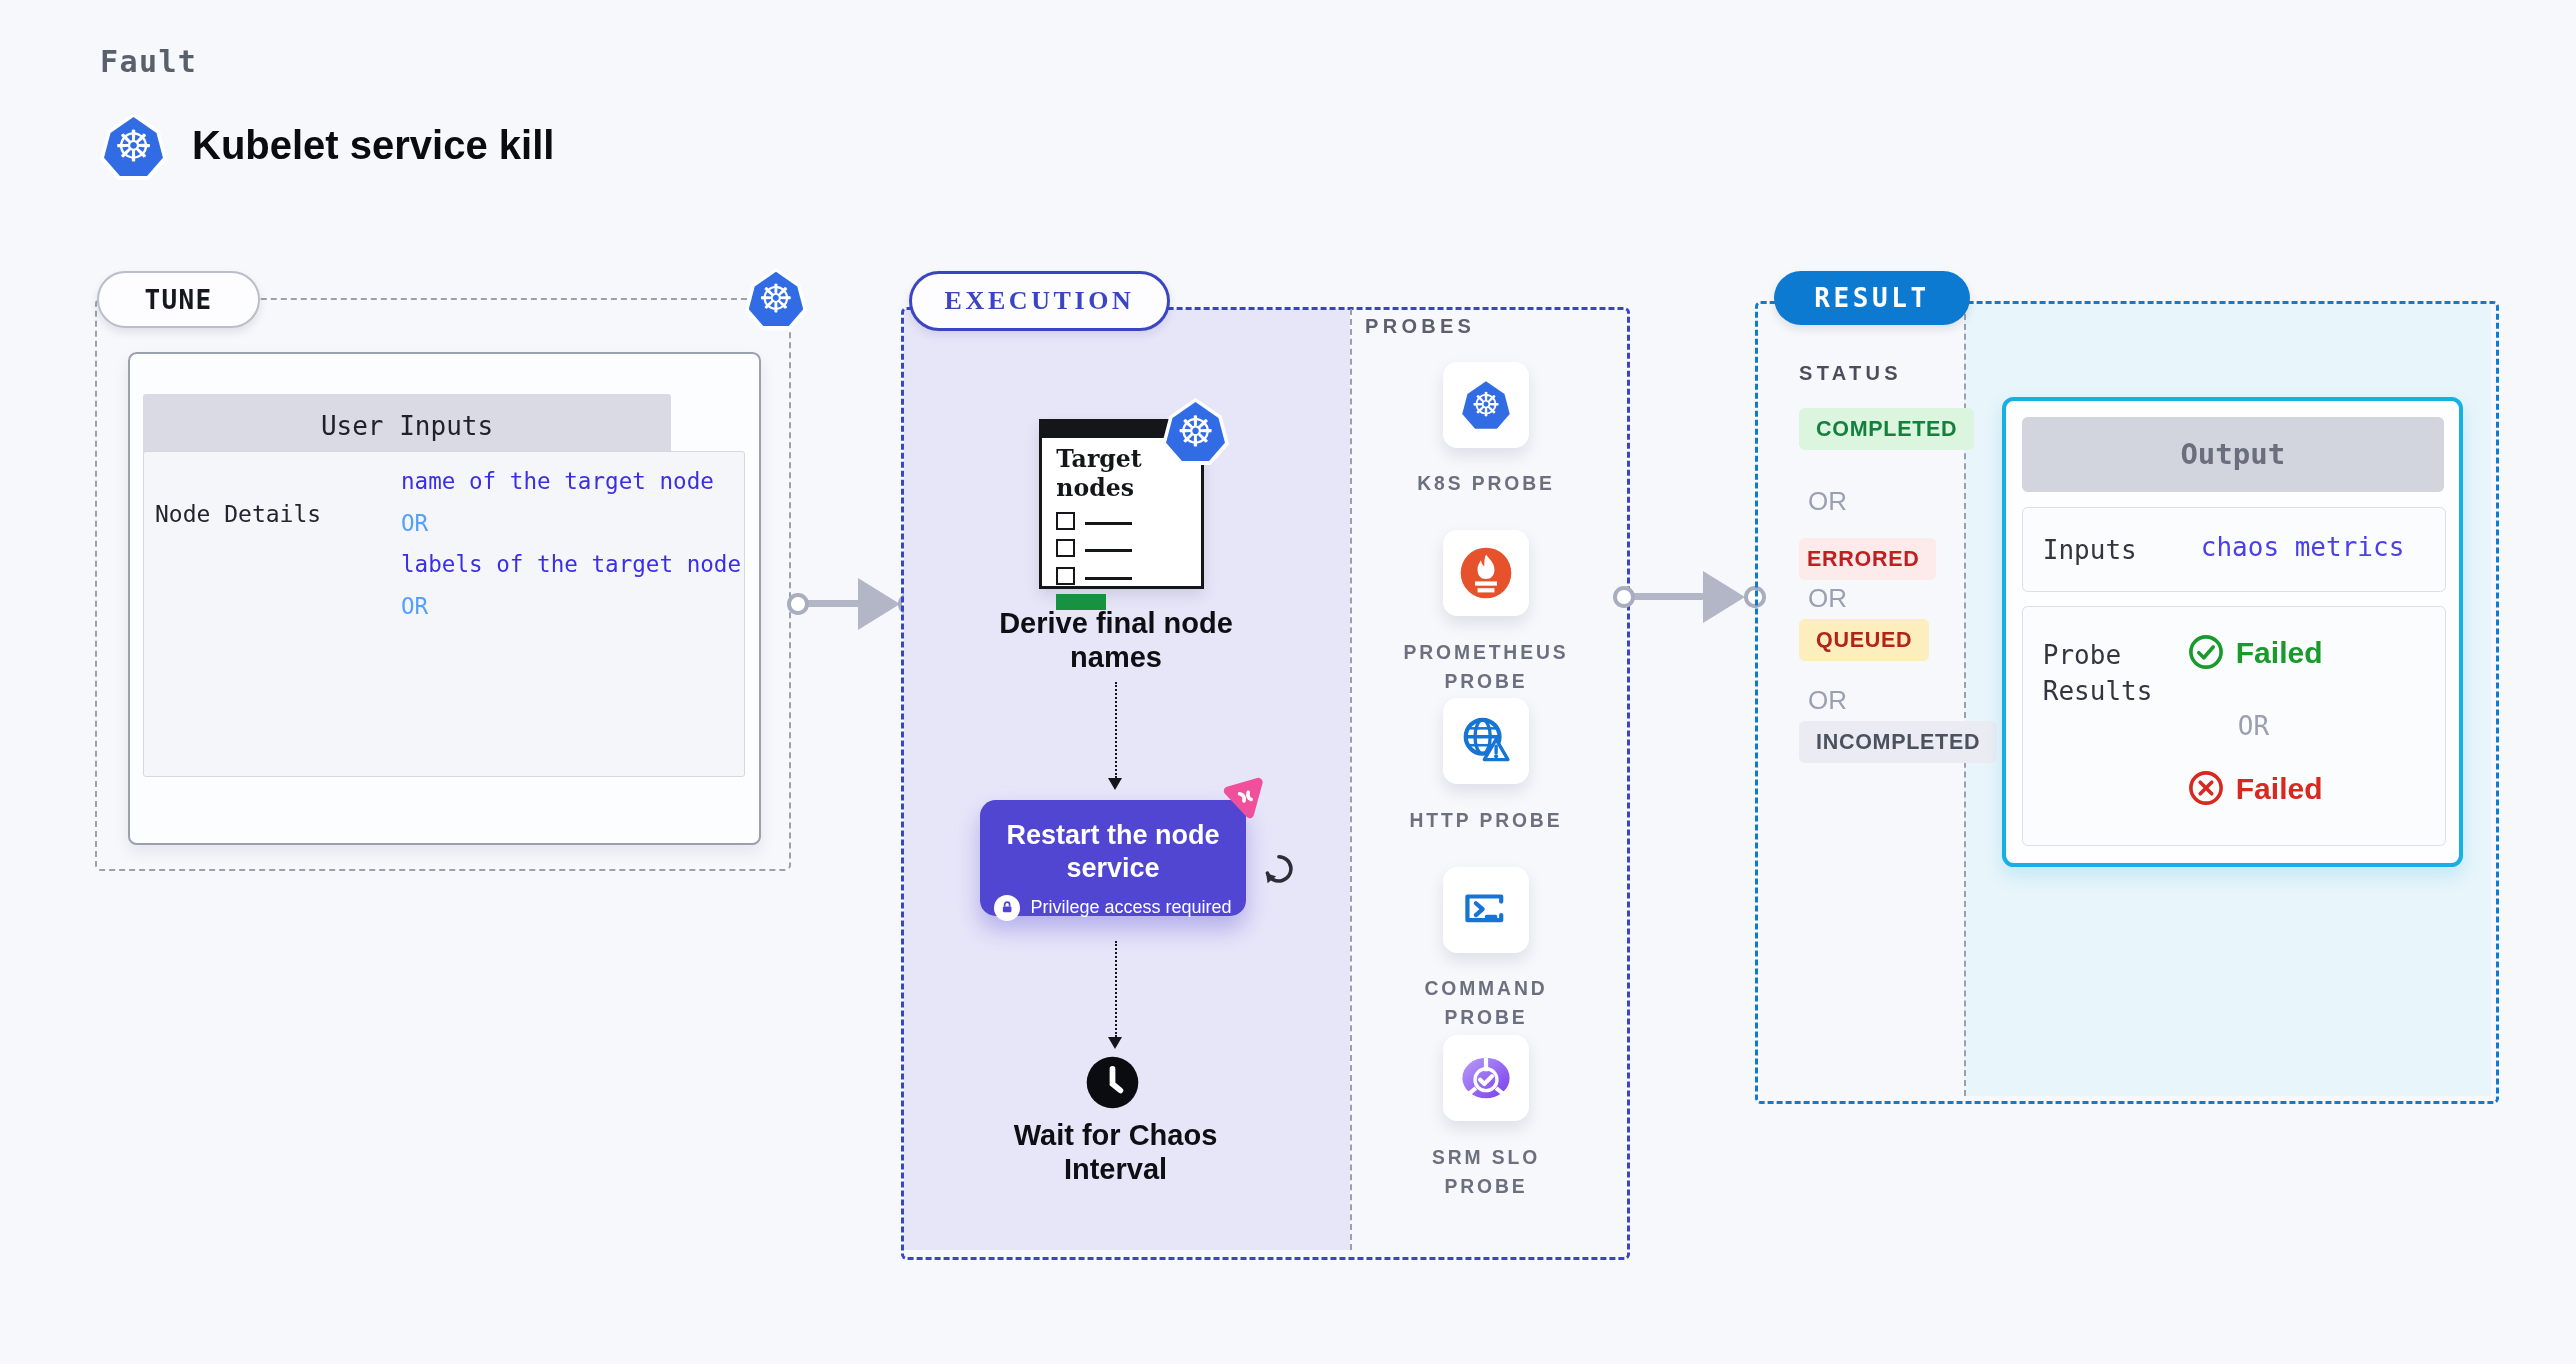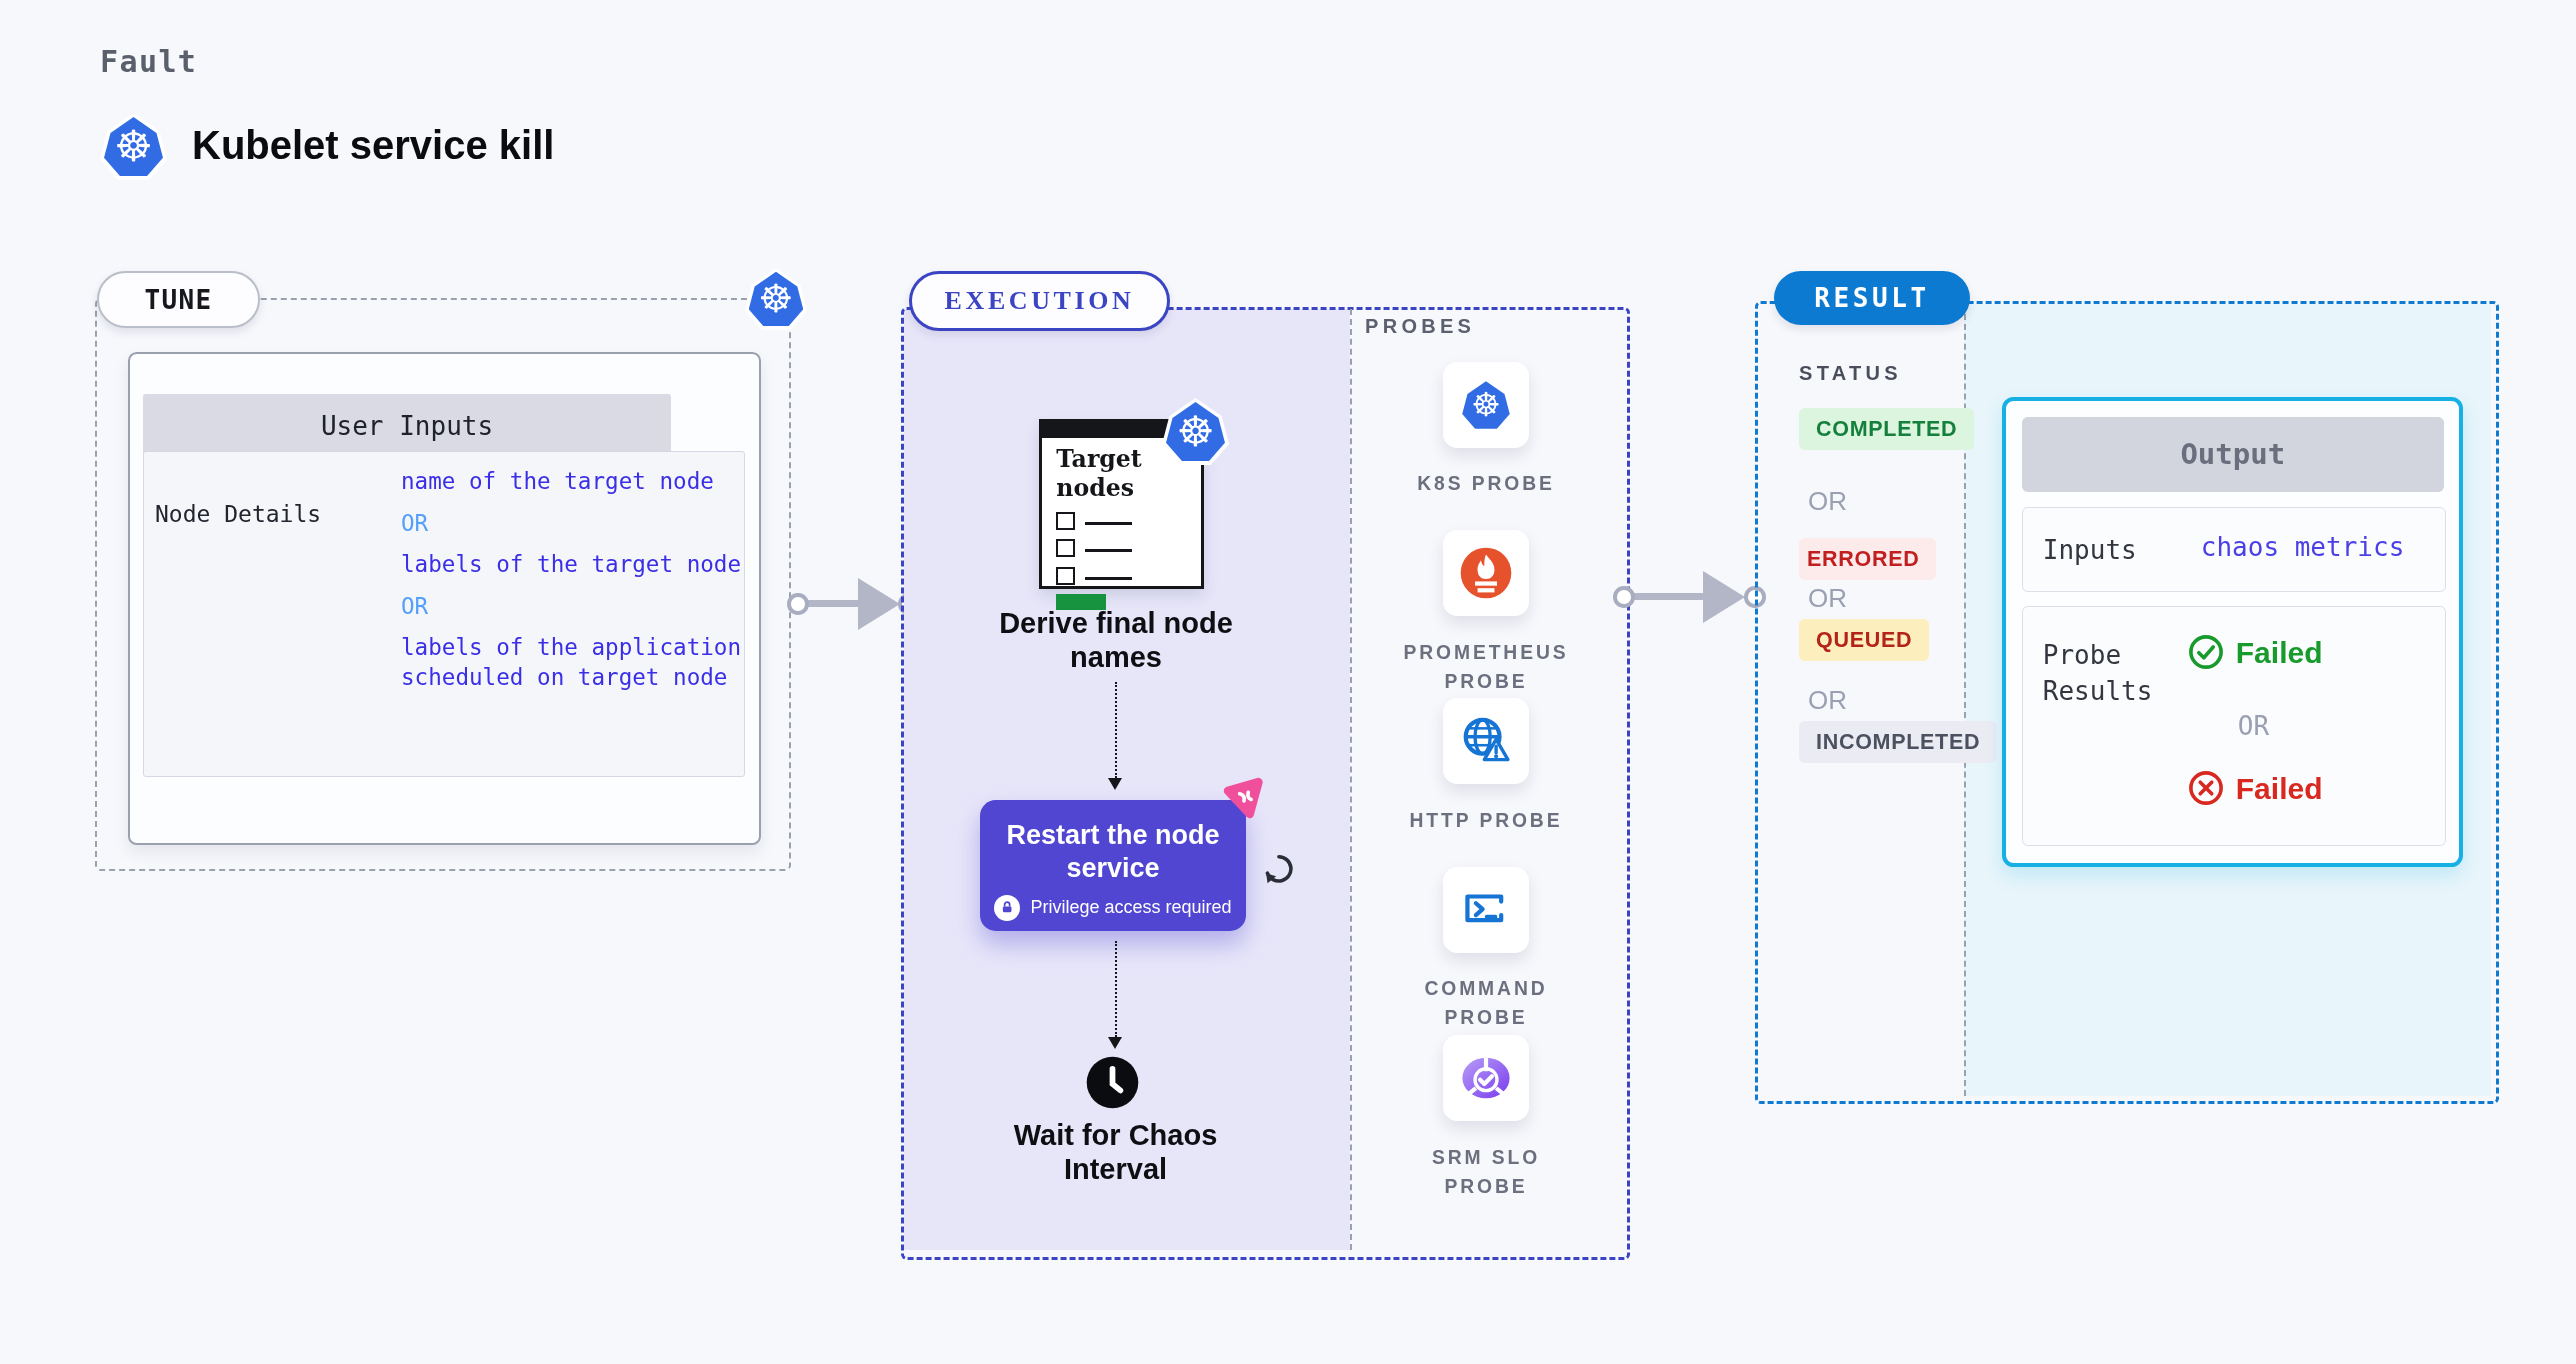--- a/index.html
+++ b/index.html
@@ -117,21 +117,20 @@
 <div class="abs ui-head mono" style="left:143px;top:370px;width:528px;height:64px;margin-top:24px;">
   <span>User Inputs</span>
 </div>
 <div class="abs ui-body" style="left:143px;top:451px;width:600px;height:324px;"></div>
 <div class="abs mono ui-rowlabel" style="left:155px;top:501px;">Node Details</div>
 <div class="abs mono" style="left:401px;top:466px;width:352px;">
   <div class="ui-val">name of the target node</div>
   <div class="ui-or">OR</div>
   <div class="ui-val">labels of the target node</div>
   <div class="ui-or">OR</div>
-  <div class="ui-val">labels of the application scheduled on target node</div>
 </div>
 
 <div class="abs shaft" style="left:804px;top:600px;width:60px;"></div>
 <div class="abs ahead" style="left:858px;top:578px;"></div>
 <div class="abs port" style="left:787px;top:593px;"></div>
 <div class="abs port" style="left:898px;top:593px;"></div>
 
 <div class="abs lavender" style="left:904px;top:309px;width:446px;height:941px;"></div>
 <div class="abs frame frame-exec" style="left:901px;top:307px;width:723px;height:947px;"></div>
 <div class="abs vsep" style="left:1350px;top:309px;height:941px;"></div>
@@ -151,21 +150,21 @@
 </div>
 <div class="abs k8s-ring" style="left:1162px;top:398px;width:67px;height:67px;">
   <div class="k8s" style="font-size:42px;">☸</div>
 </div>
 
 <div class="abs step-label" style="left:987px;top:606px;width:258px;">Derive final node names</div>
 
 <div class="abs dotline" style="left:1115px;top:682px;height:96px;"></div>
 <div class="abs dothead" style="left:1108px;top:778px;"></div>
 
-<div class="abs restart" style="left:980px;top:800px;width:266px;height:131px;">
+<div class="abs restart" style="left:980px;top:800px;width:266px;height:116px;">
   <div class="restart-title" style="padding-left:14.3px;padding-right:14.3px;">Restart the node service</div>
   <div class="restart-badge">
     <span class="lock-circle">
       <svg width="14.3" height="14.3" viewBox="0 0 20 20">
           <rect x="4" y="9" width="12" height="8" rx="1.5" fill="#5046d2"></rect>
           <path d="M6.5 9 V6.5 a3.5 3.5 0 0 1 7 0 V9" fill="none" stroke="#5046d2" stroke-width="2.4"></path>
         </svg>
     </span>
     <span class="restart-badge-text">Privilege access required</span>
   </div>

